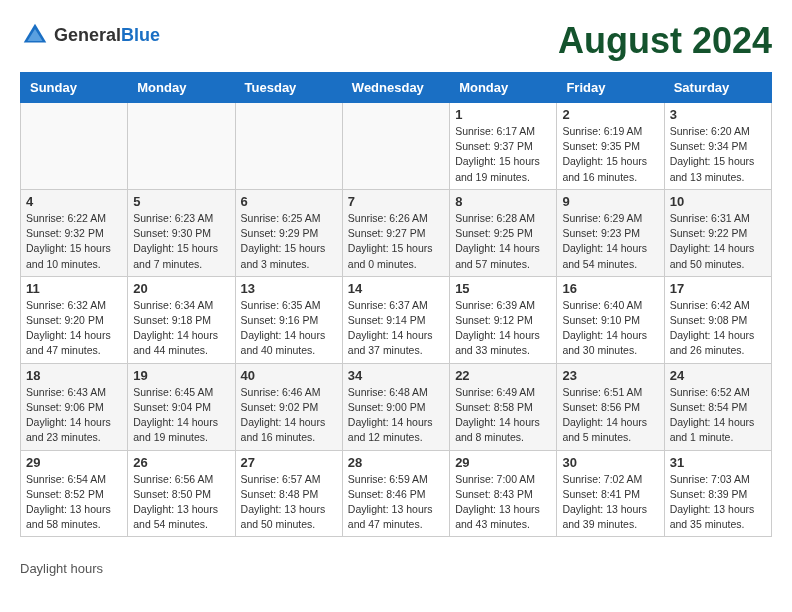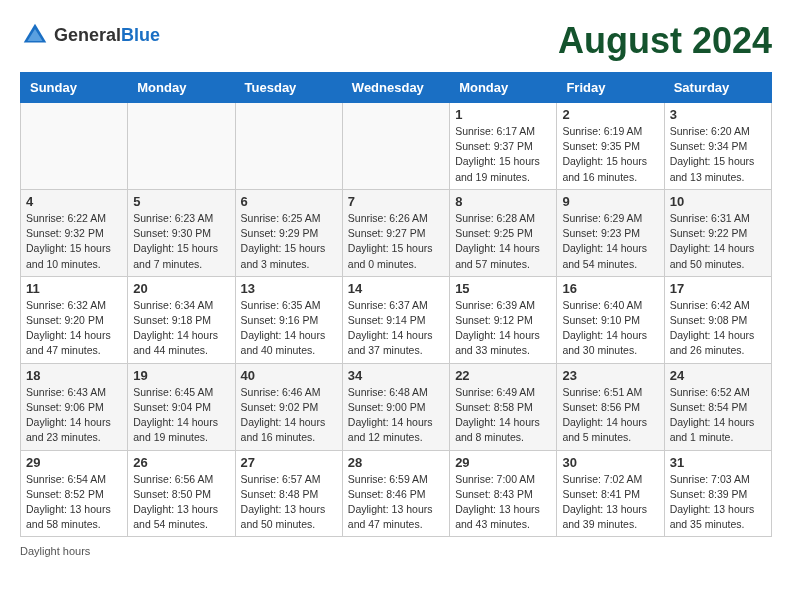--- a/index.html
+++ b/index.html
@@ -80,22 +80,22 @@
     .day-number {
       font-size: 13px;
       font-weight: bold;
       display: block;
       margin-bottom: 2px;
     }
     .day-info {
       line-height: 1.45;
     }
     .footer-note {
-      margin-top: 8px;
-      font-size: 11px;
+      margin-top: 24px;
+      font-size: 13px;
       color: #555;
     }
   </style>
 </head>
 <body>
 
 <div class="header">
   <div class="logo">
     <svg class="logo-icon" viewBox="0 0 40 40">
       <polygon points="20,5 35,30 5,30" fill="#1a6fc4"></polygon>

